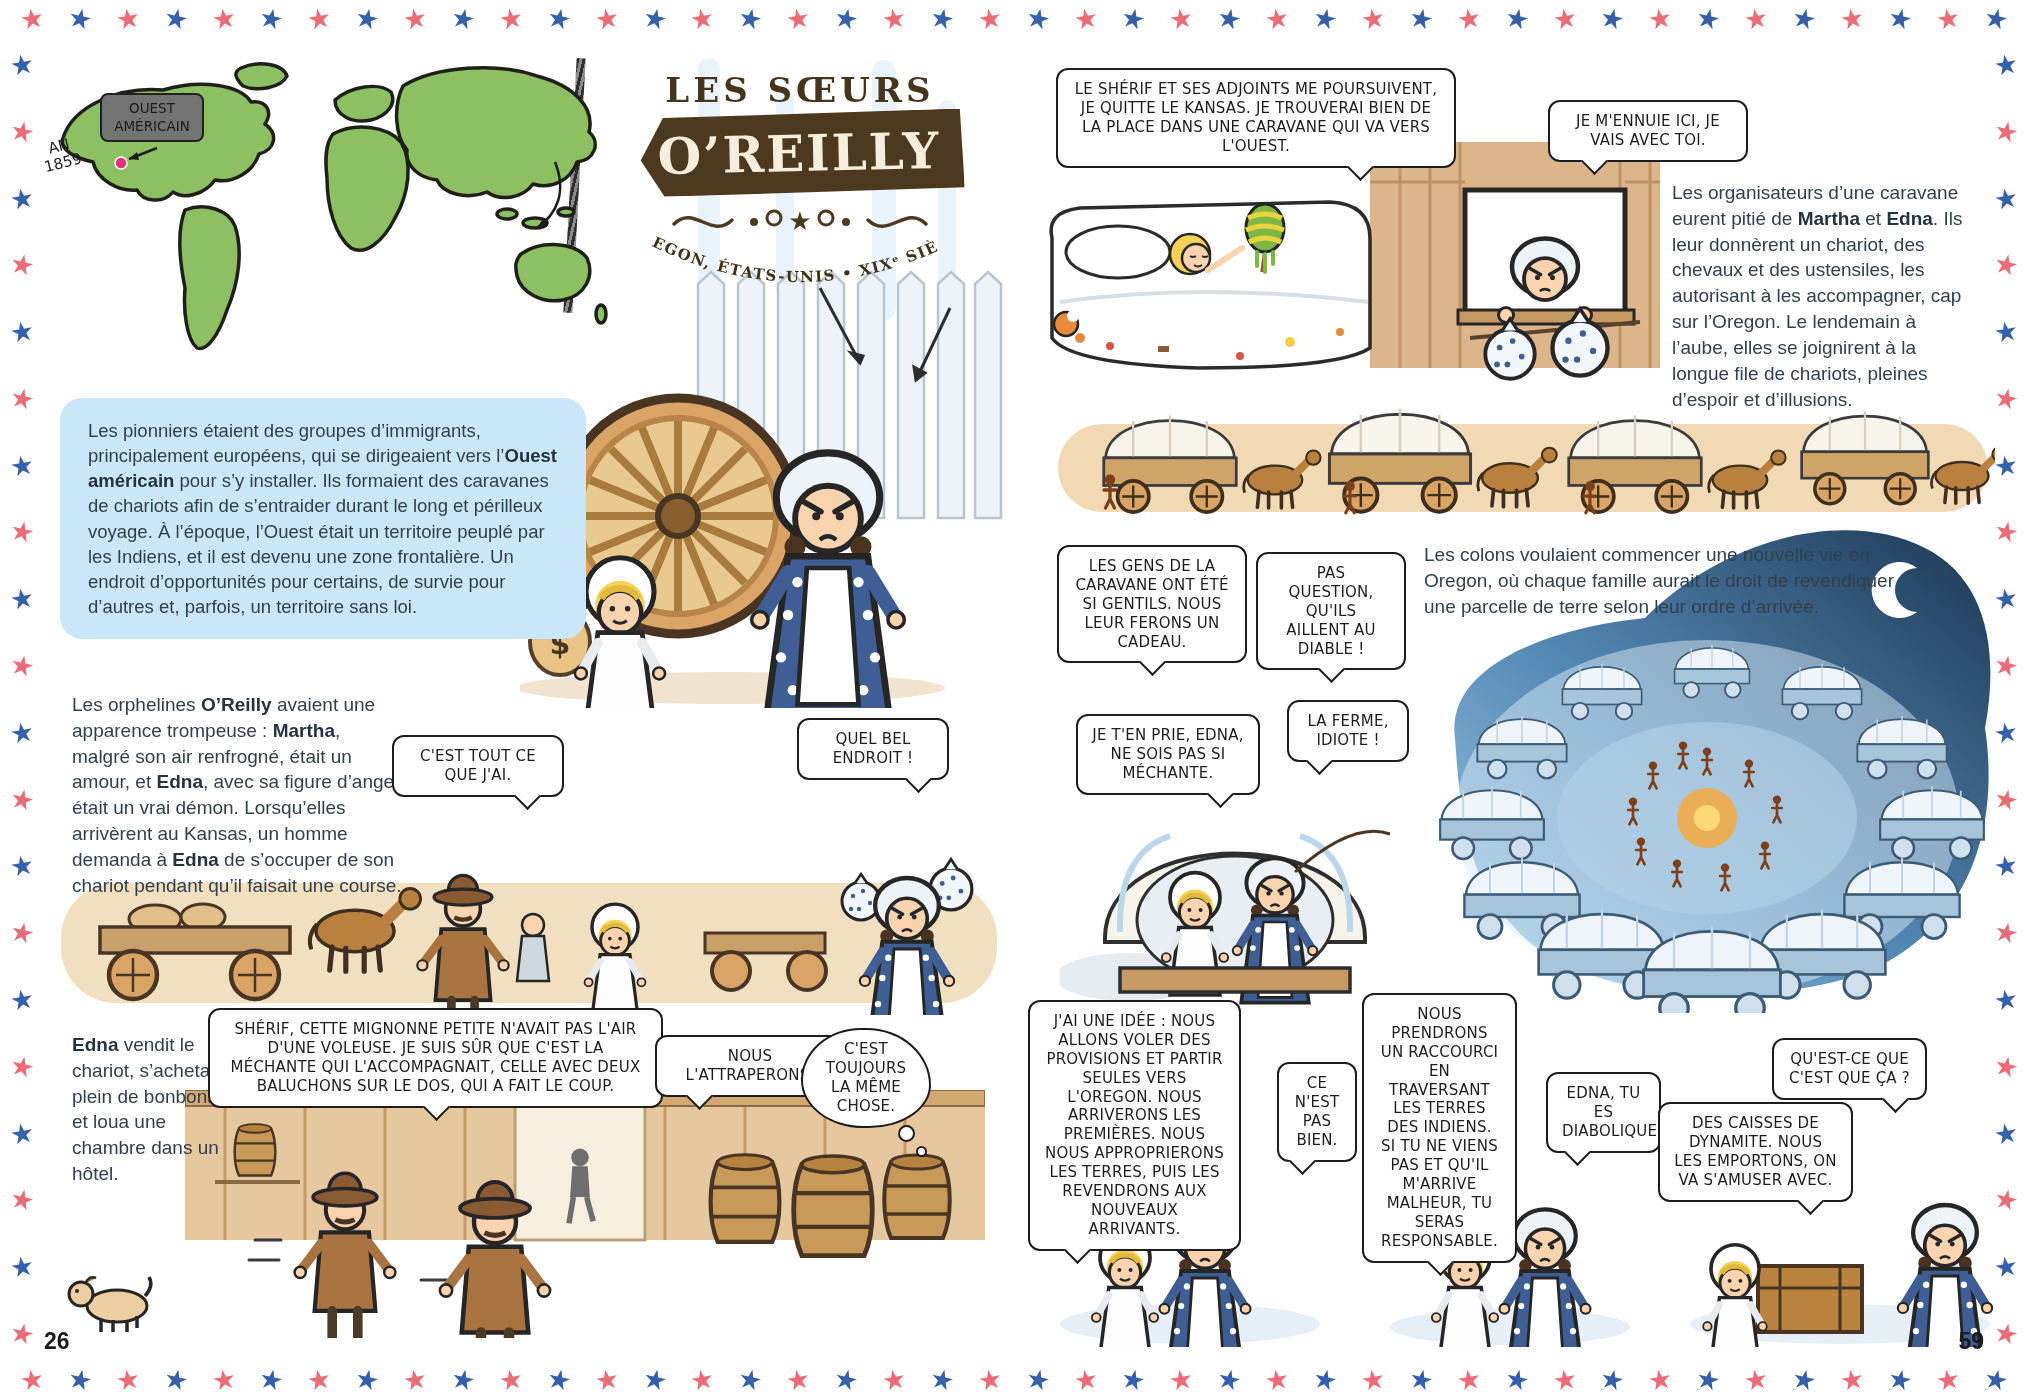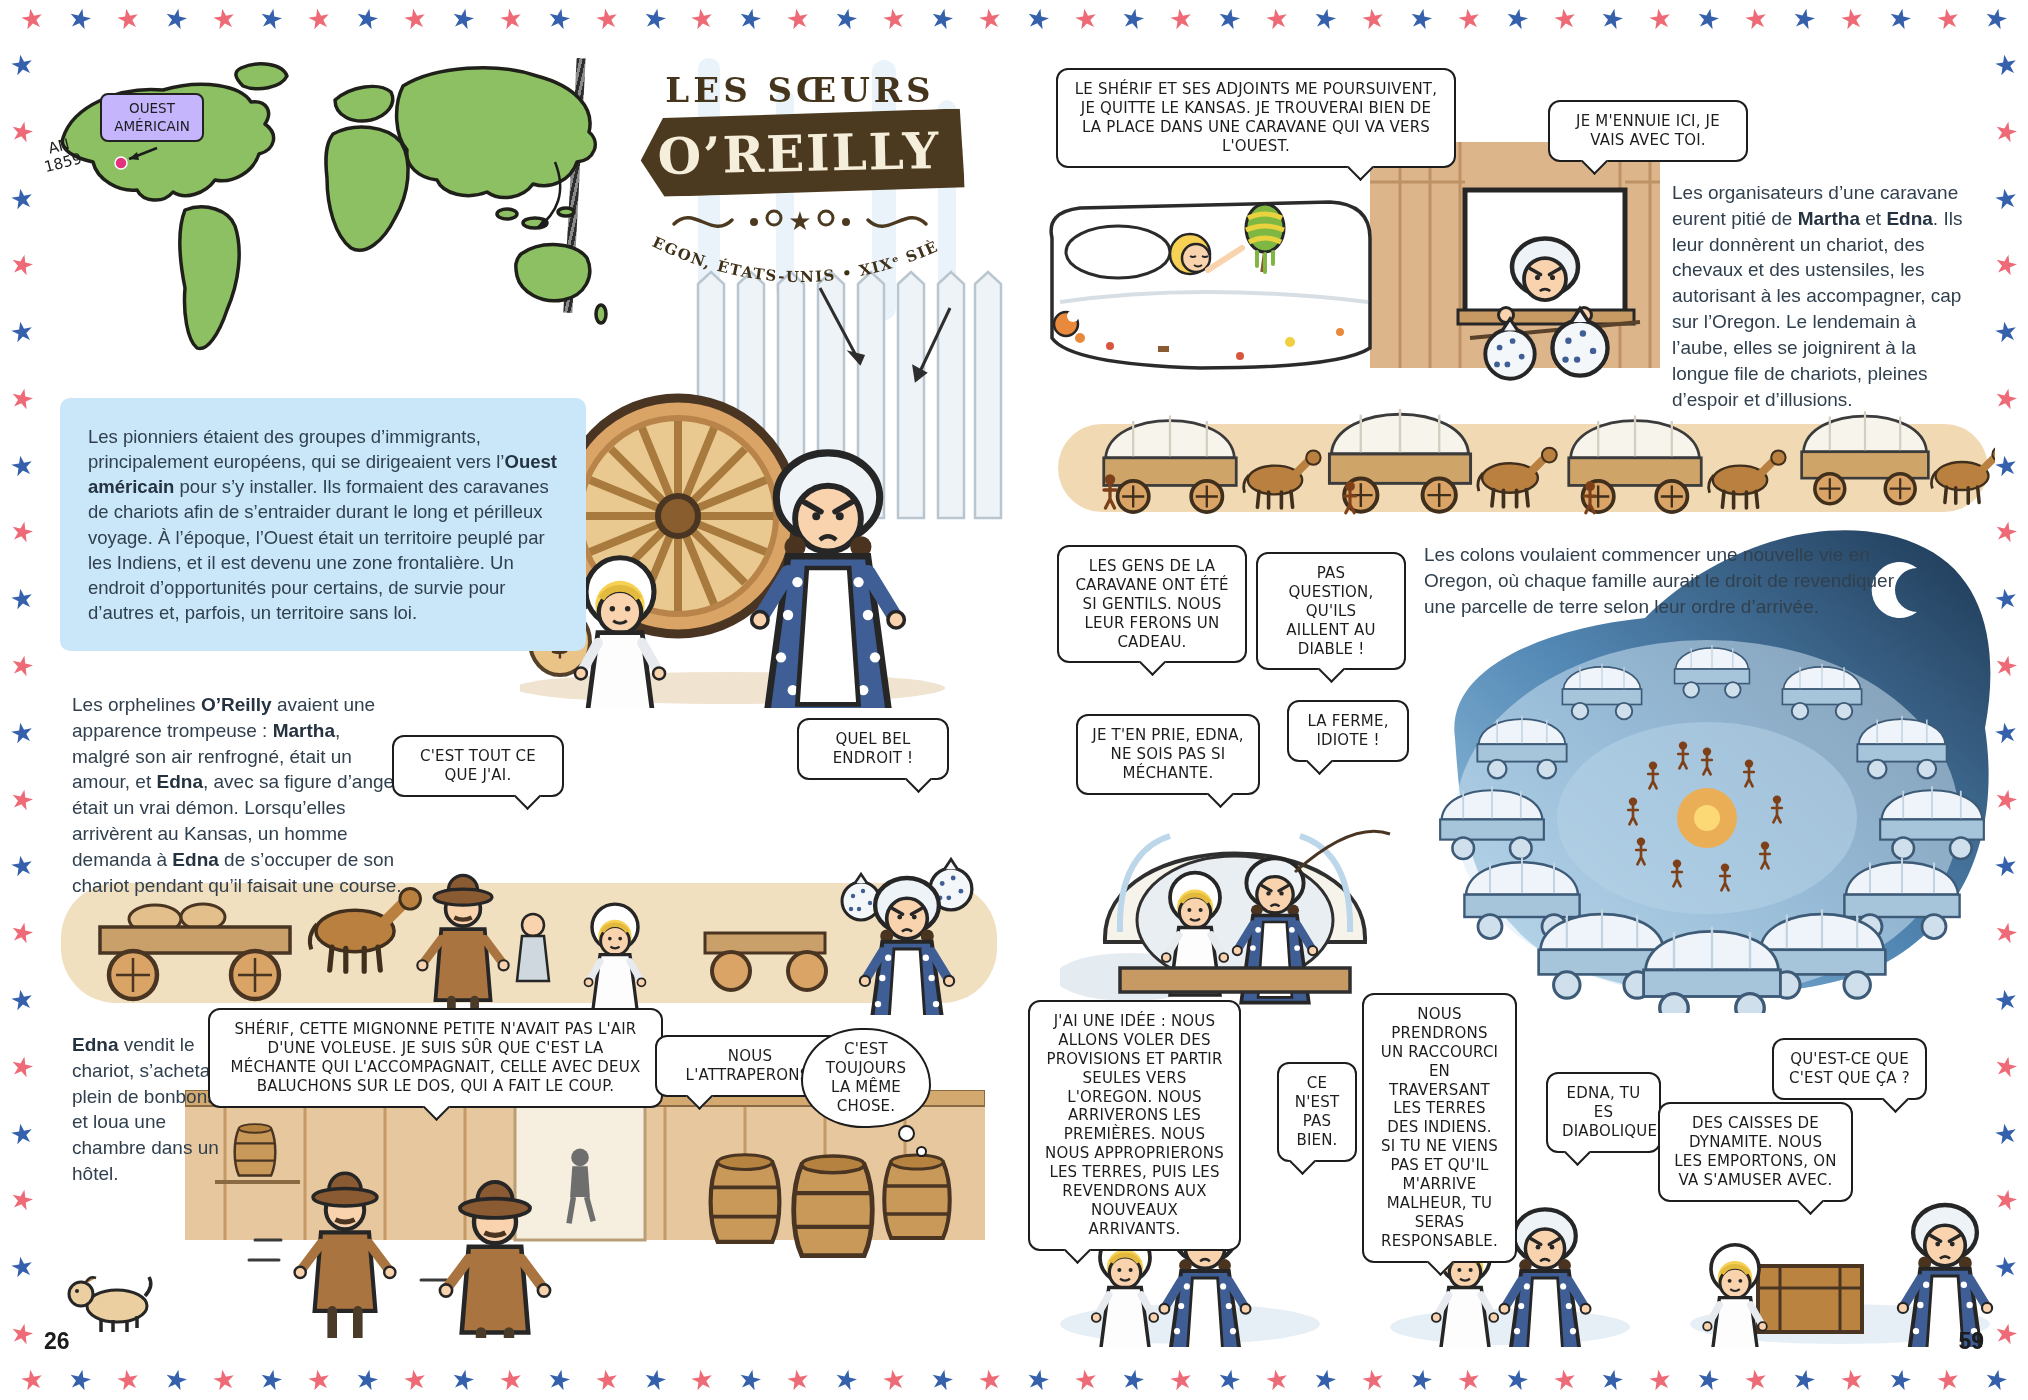--- a/index.html
+++ b/index.html
@@ -24,31 +24,31 @@
     letter-spacing:4px;color:#46351d;z-index:4;}
   .title-banner{position:absolute;left:634px;top:112px;width:330px;height:82px;background:#4c3a20;
     clip-path:polygon(2% 55%,9% 4%,99% 0%,100% 96%,9% 100%);transform:rotate(-1.2deg);
     display:flex;align-items:center;justify-content:center;z-index:4;}
   .title-banner span{font-family:"DejaVu Serif","Liberation Serif",serif;font-weight:bold;
     font-size:50px;letter-spacing:2px;color:#f5eedb;}
   .title-orn{position:absolute;left:668px;top:198px;z-index:4;}
   .title-arc{position:absolute;left:650px;top:230px;z-index:4;}
 
   
-  .map-label{position:absolute;left:100px;top:93px;width:94px;background:#c4b5fd;border:2.5px solid #222;
+  .map-label{position:absolute;left:100px;top:93px;width:94px;background:#737373;border:2.5px solid #222;
     border-radius:8px;padding:5px 3px;text-align:center;font-size:13.5px;line-height:1.3;
     font-family:"DejaVu Sans",sans-serif;color:#1c1c1c;z-index:3;}
   .map-year{position:absolute;left:42px;top:138px;transform:rotate(-14deg);text-align:center;
     font-family:"DejaVu Sans",sans-serif;font-size:15px;line-height:1.15;color:#1c1c1c;z-index:3;}
 
   
   .narration{position:absolute;font-family:"Liberation Sans","DejaVu Sans",sans-serif;
     font-size:19px;line-height:1.36;color:#31404e;z-index:4;}
   .narration .b{font-weight:bold;color:#253240;}
-  .intro{background:#c9e7f9;border-radius:10px;padding:26px 28px;font-size:18.5px;}
+  .intro{background:#c9e7f9;border-radius:22px;padding:20px 28px;font-size:18.5px;}
 
   
   .bubble{position:absolute;background:#fff;border:2.5px solid #1d1d1d;border-radius:12px;
     padding:10px 14px;font-family:"DejaVu Sans",sans-serif;font-size:15px;line-height:1.26;
     text-align:center;color:#1d1d1d;letter-spacing:.2px;z-index:5;box-sizing:border-box;}
   .tail-b::after,.tail-bl::after,.tail-br::after{content:'';position:absolute;bottom:-11px;width:17px;height:17px;
     background:#fff;border-right:2.5px solid #1d1d1d;border-bottom:2.5px solid #1d1d1d;
     transform:rotate(45deg);}
   .tail-b::after{left:calc(50% - 9px);}
   .tail-bl::after{left:18%;}

